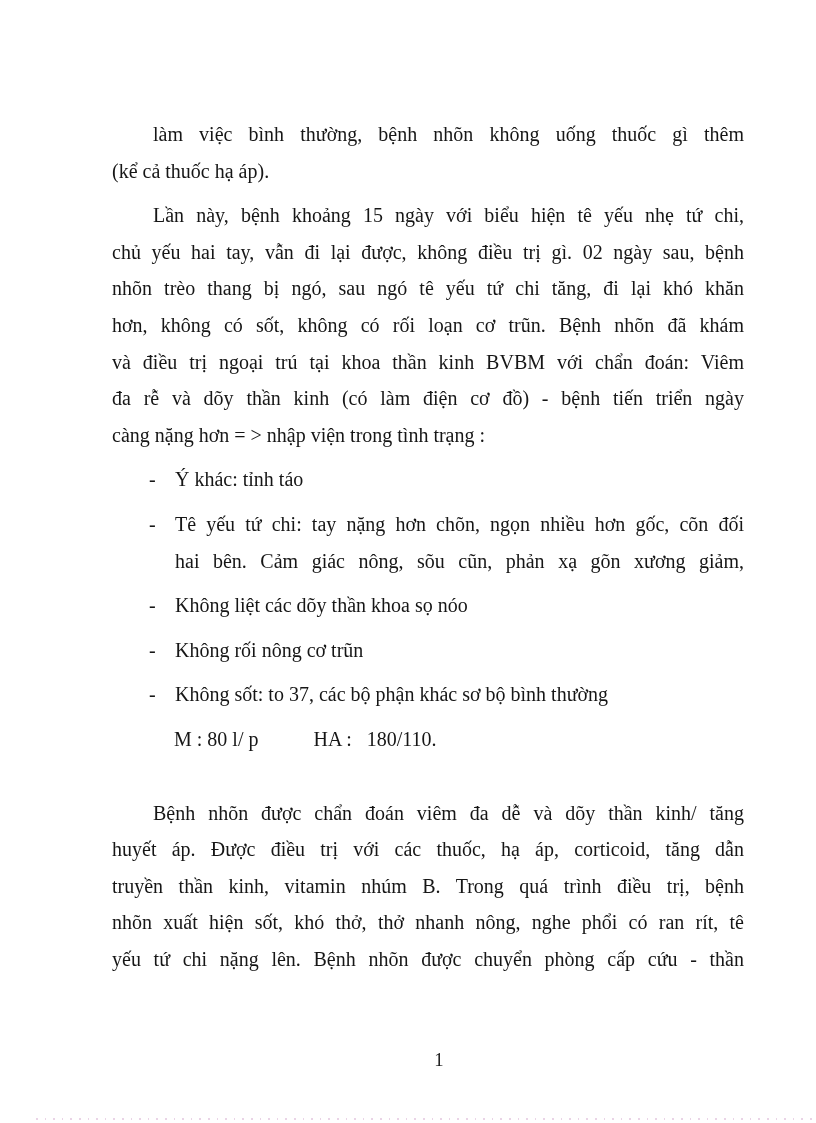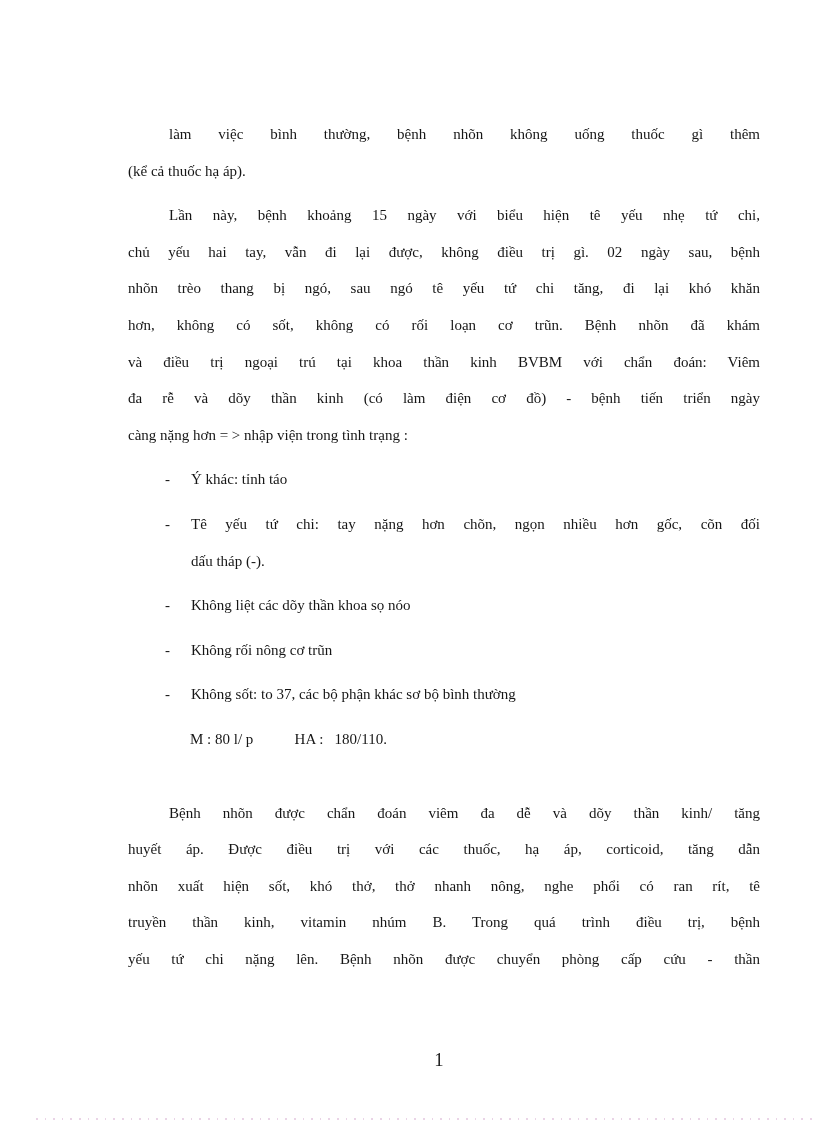--- a/index.html
+++ b/index.html
@@ -3,22 +3,22 @@
 <meta charset="utf-8">
 <style>
   html,body { margin:0; padding:0; }
   body {
     width:816px; height:1123px; position:relative; overflow:hidden;
     background:#ffffff; color:#161616;
     font-family:"Liberation Serif","DejaVu Serif",serif;
   }
   .page { position:absolute; inset:0; background:#ffffff; }
   .doc {
-    position:absolute; left:128px; top:116px; width:632px;
-    font-size:15px; line-height:36.6px;
+    position:absolute; left:112px; top:116px; width:632px;
+    font-size:20px; line-height:36.6px;
   }
   .block { margin:0 0 8px 0; }
   .block:last-child { margin-bottom:0;margin-top:37px; }
   .line { text-align:justify; text-align-last:justify; }
   .line.last { text-align:left; text-align-last:left; }
   .p.indent .line:first-child { text-indent:41px; }
   .bullet { position:relative; padding-left:63px; }
   .dash { position:absolute; left:37px; top:0; }
   .cont { padding-left:62px; }
   .pre .line { white-space:pre-wrap; }
@@ -54,21 +54,21 @@
       <div class="block bullet">
         <span class="dash">-</span>
         <div>
           <div class="line last">Ý khác: tỉnh táo</div>
         </div>
       </div>
       <div class="block bullet">
         <span class="dash">-</span>
         <div>
           <div class="line">Tê yếu tứ chi: tay nặng hơn chõn, ngọn nhiều hơn gốc, cõn đối</div>
-          <div class="line last">dấu tháp (-).</div>
+          <div class="line">hai bên. Cảm giác nông, sõu cũn, phản xạ gõn xương giảm,</div>
         </div>
       </div>
       <div class="block bullet">
         <span class="dash">-</span>
         <div>
           <div class="line last">Không liệt các dõy thần khoa sọ nóo</div>
         </div>
       </div>
       <div class="block bullet">
         <span class="dash">-</span>
@@ -81,22 +81,22 @@
         <div>
           <div class="line last">Không sốt: to 37, các bộ phận khác sơ bộ bình thường</div>
         </div>
       </div>
       <div class="block cont pre">
         <div class="line last">M : 80 l/ p           HA :   180/110.</div>
       </div>
       <div class="block p indent">
         <div class="line">Bệnh nhõn được chẩn đoán viêm đa dễ và dõy thần kinh/ tăng</div>
         <div class="line">huyết áp. Được điều trị với các thuốc, hạ áp, corticoid, tăng dẫn</div>
+        <div class="line">truyền thần kinh, vitamin nhúm B. Trong quá trình điều trị, bệnh</div>
         <div class="line">nhõn xuất hiện sốt, khó thở, thở nhanh nông, nghe phổi có ran rít, tê</div>
-        <div class="line">truyền thần kinh, vitamin nhúm B. Trong quá trình điều trị, bệnh</div>
         <div class="line">yếu tứ chi nặng lên. Bệnh nhõn được chuyển phòng cấp cứu - thần</div>
       </div>
     </div>
   <div class="footer">
     <span>1</span>
   </div>
   <div class="dotline"></div>
 </div>
 
 </body></html>

